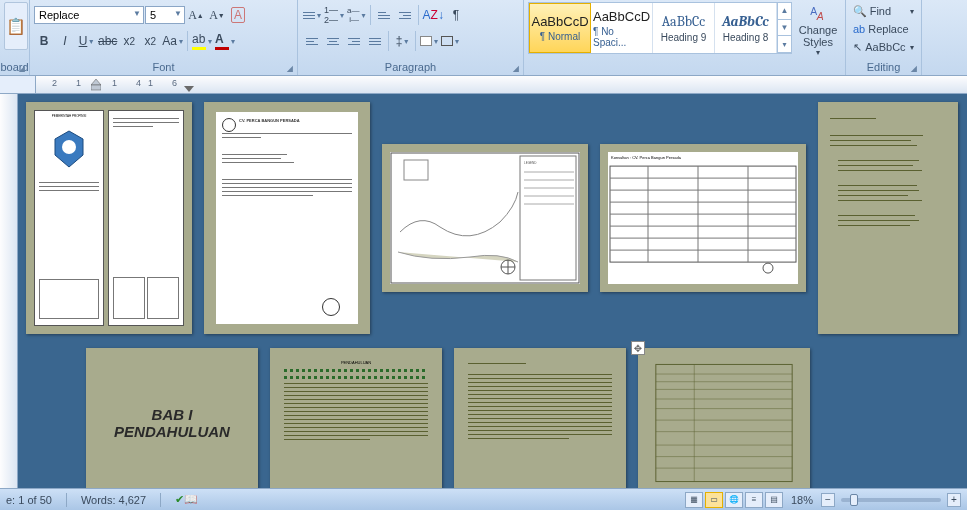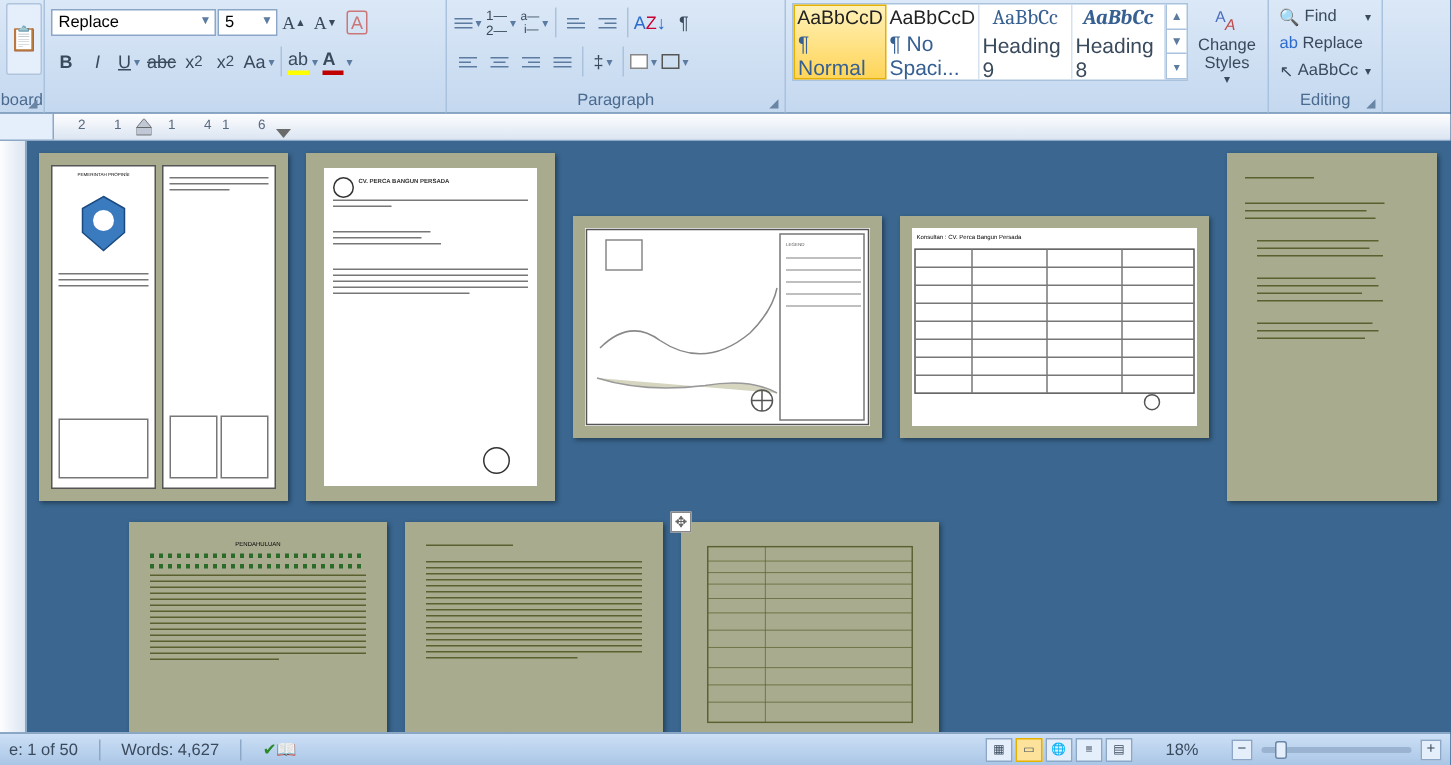--- a/index.html
+++ b/index.html
@@ -23,21 +23,21 @@
 .sep { width:1px; height:20px; background:#a9c2de; margin:0 2px; }
 .lines{display:inline-flex;flex-direction:column;gap:2px}
 .lines i{display:block;width:12px;height:1px;background:#5b7ba0}
 .clr-bar{display:block;width:14px;height:3px;margin-top:1px}
 .styles-gallery{display:flex;height:52px;border:1px solid #a9c2de;background:#fff}
 .style-item{width:62px;border-right:1px solid #d5e1ef;display:flex;flex-direction:column;align-items:center;justify-content:center;font-size:11px;padding:2px;cursor:pointer}
 .style-item.active{background:linear-gradient(#fff1b8,#ffd559);border:1px solid #e5b000}
 .style-sample{font-size:13px;color:#222}
 .style-item .h1{color:#376092;font-family:Cambria,serif;font-weight:normal;font-size:14px}
 .style-item .h2{color:#376092;font-family:Cambria,serif;font-weight:bold;font-style:italic;font-size:14px}
-.style-name{font-size:14px;color:#3a4a5d;margin-top:2px}
+.style-name{font-size:10px;color:#3a4a5d;margin-top:2px}
 .style-name.blue{color:#376092}
 .gallery-btns{width:14px;display:flex;flex-direction:column;border-left:1px solid #a9c2de}
 .gallery-btns div{flex:1;display:flex;align-items:center;justify-content:center;font-size:8px;color:#5b7ba0;border-bottom:1px solid #a9c2de;cursor:pointer}
 .big-btn{width:44px;height:56px;display:flex;flex-direction:column;align-items:center;justify-content:center;font-size:11px;color:#3a4a5d;cursor:pointer;border:1px solid transparent;border-radius:2px}
 .big-btn svg{width:28px;height:28px}
 
 
 .editing{width:76px}
 .ed-row{display:flex;align-items:center;gap:3px;font-size:11px;color:#3a4a5d;height:18px;cursor:pointer;padding:0 2px;border:1px solid transparent;border-radius:2px}
 
@@ -130,20 +130,21 @@
       <div class="sep"></div>
       <div class="btn">
           <span style="position:relative">ab<span class="clr-bar" style="background:#ffff00"></span></span>
           <span class="dd">▾</span>
         </div>
       <div class="btn">
           <span style="position:relative;font-weight:bold">A<span class="clr-bar" style="background:#c00000"></span></span>
           <span class="dd">▾</span>
         </div>
     </div>
+    <div class="group-label">Font</div>
   </div>
 
   <div class="group" style="width:226px">
     <div class="row">
       <div class="btn">
           <span class="lines">
             <i></i>
             <i></i>
             <i></i>
           </span>
@@ -410,20 +411,23 @@
           <div class="toc-line" style="margin-left:8px;width:72%"></div>
         <div style="height:6px"></div>
         <div class="toc-line" style="margin-left:8px;width:66%"></div>
           <div class="toc-line" style="margin-left:8px;width:70%"></div>
           <div class="toc-line" style="margin-left:8px;width:62%"></div>
       </div>
     </div>
   </div>
 
   <div class="pages-row" style="margin-left:60px">
+    <div class="page p2 bab">
+      <div><span>BAB I</span><br><span>PENDAHULUAN</span></div>
+    </div>
 
     <div class="page p2 body-page">
       <div style="text-align:center;font-size:4px;margin-bottom:4px">PENDAHULUAN</div>
       <div class="wave"></div>
         <div class="wave"></div>
       <div class="para"></div>
         <div class="para"></div>
         <div class="para"></div>
         <div class="para"></div>
         <div class="para"></div>
@@ -489,20 +493,20 @@
   <span>Words: 4,627</span>
   <div class="sep2"></div>
   <span style="color:#2a8a2a">✔📖</span>
 
   <div class="status-right">
     <div class="view-btn">▦</div>
     <div class="view-btn active">▭</div>
     <div class="view-btn">🌐</div>
     <div class="view-btn">≡</div>
     <div class="view-btn">▤</div>
-    <span style="margin:0 20px">18%</span>
+    <span style="margin:0 6px">18%</span>
     <div class="zoom-btn">−</div>
     <div class="zoom-track">
         <div class="zoom-thumb"></div>
       </div>
     <div class="zoom-btn">+</div>
   </div>
 </div>
 
 </body></html>

